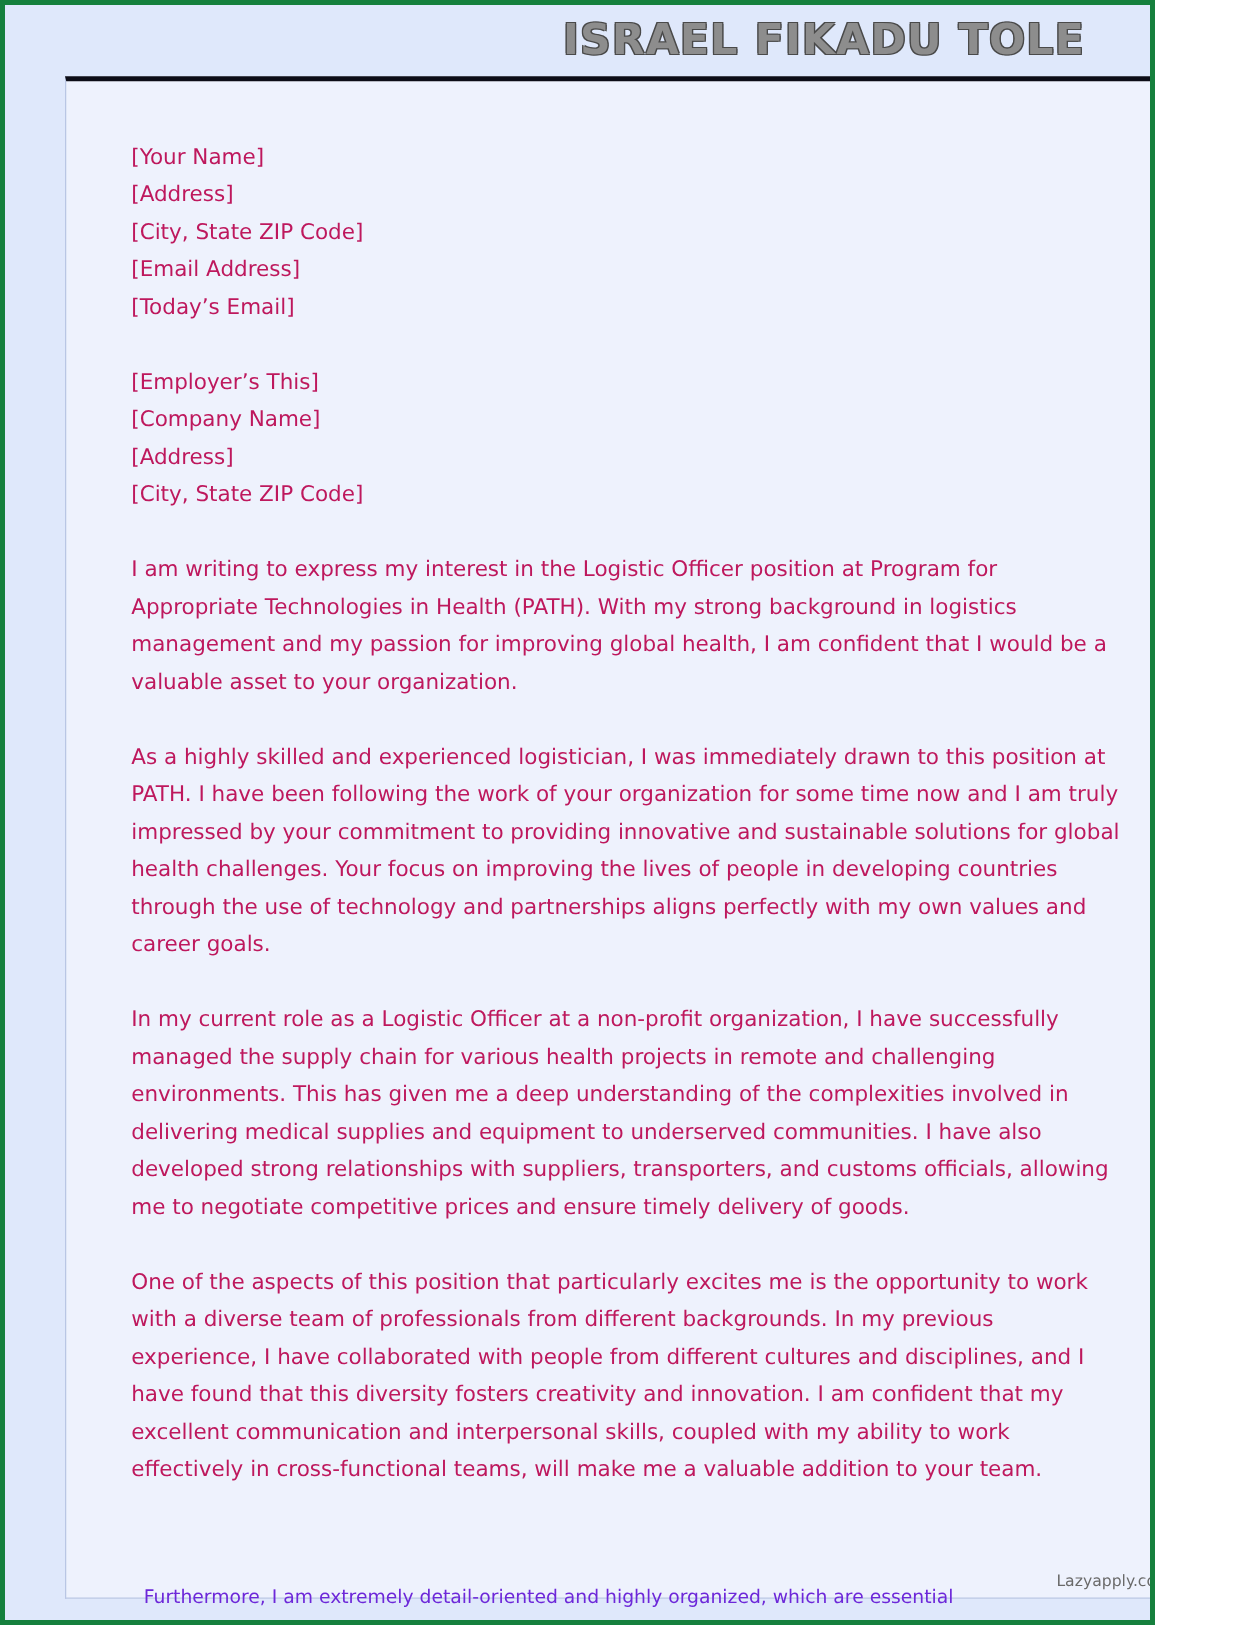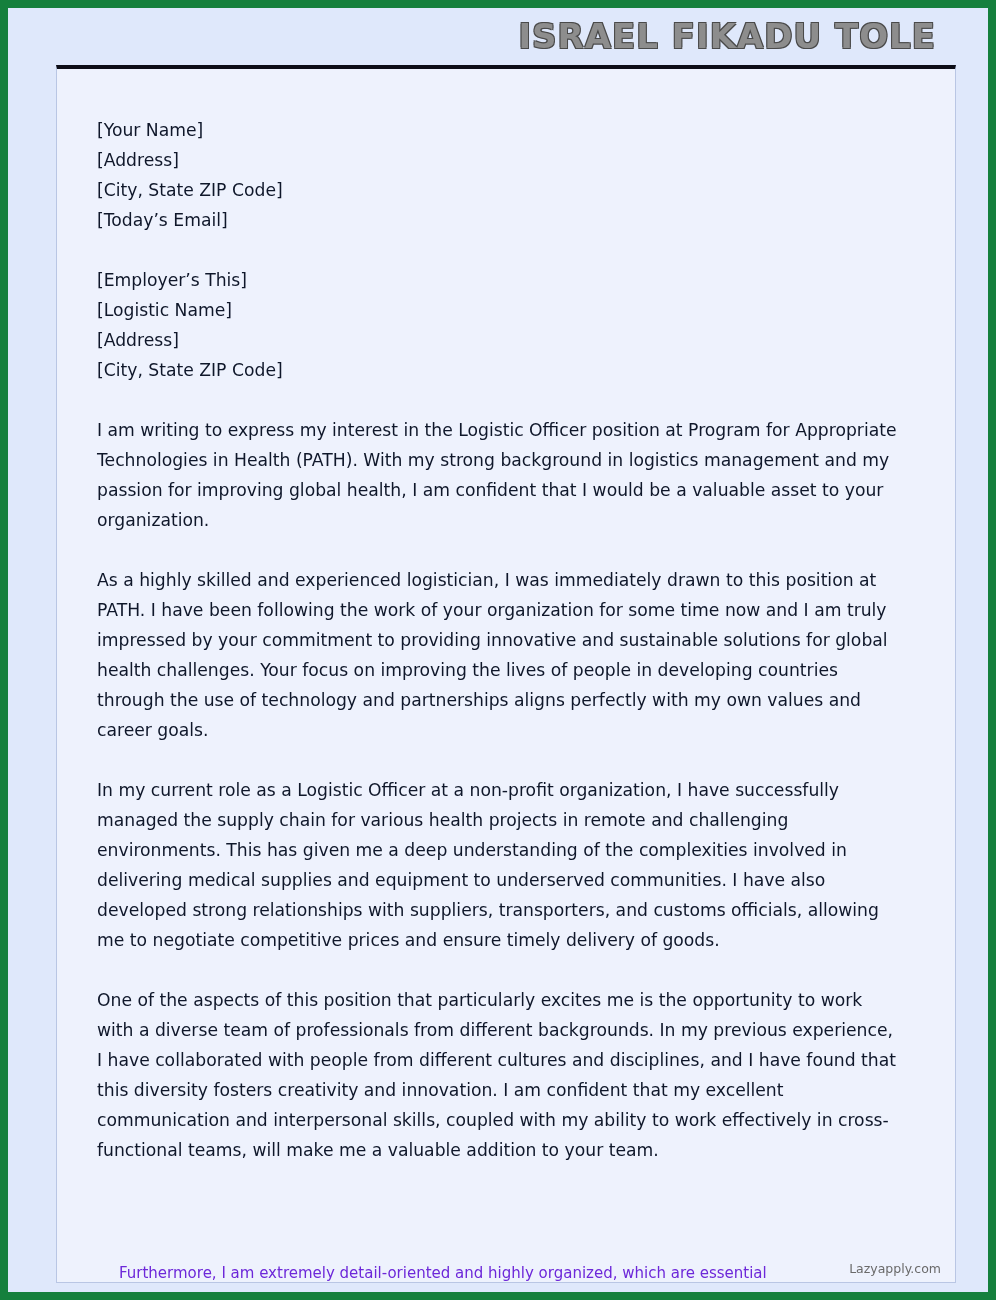--- a/index.html
+++ b/index.html
@@ -8,25 +8,25 @@
     background: #ffffff;
   }
   body {
     width: 996px;
     height: 1300px;
     font-family: "DejaVu Sans", sans-serif;
     overflow: hidden;
   }
   .page {
     position: relative;
-    width: 996px;
+    width: 924px;
     height: 1300px;
     background: #dfe8fb;
     box-sizing: border-box;
-    border: 8px solid #15803d;
+    border: 4px solid #15803d;
     overflow: hidden;
   }
   .header {
     position: absolute;
     top: 4px;
     left: 4px;
     right: 4px;
     height: 48px;
     display: flex;
     align-items: center;
@@ -53,24 +53,24 @@
     left: 48px;
     width: 900px;
     height: 1218px;
     background: #eef2fd;
     border: 1px solid #b9c6e4;
     border-top: 4px solid #0d0d17;
     box-sizing: border-box;
     overflow: hidden;
   }
   .letter-body {
-    padding: 46px 52px 0 40px;
+    padding: 46px 52px 0 52px;
     font-size: 17.2px;
     line-height: 30px;
-    color: #0f172a;
+    color: #be185d;
   }
   .addr-line {
     white-space: pre;
   }
   .blank {
     height: 30px;
   }
   .para {
     margin: 0 0 30px 0;
     text-align: left;
@@ -108,28 +108,29 @@
     <div class="header-name">ISRAEL FIKADU TOLE</div>
   </div>
 
   <div class="letter-sheet">
     <div class="letter-body">
 
       <div>
         <div class="addr-line">[Your Name]</div>
         <div class="addr-line">[Address]</div>
         <div class="addr-line">[City, State ZIP Code]</div>
+        <div class="addr-line">[Email Address]</div>
         <div class="addr-line">[Today’s Email]</div>
       </div>
 
       <div class="blank"></div>
 
       <div>
         <div class="addr-line">[Employer’s This]</div>
-        <div class="addr-line">[Logistic Name]</div>
+        <div class="addr-line">[Company Name]</div>
         <div class="addr-line">[Address]</div>
         <div class="addr-line">[City, State ZIP Code]</div>
       </div>
 
       <div class="blank"></div>
 
 
       <p class="para">I am writing to express my interest in the Logistic Officer position at Program for Appropriate Technologies in Health (PATH). With my strong background in logistics management and my passion for improving global health, I am confident that I would be a valuable asset to your organization.</p>
       <p class="para">As a highly skilled and experienced logistician, I was immediately drawn to this position at PATH. I have been following the work of your organization for some time now and I am truly impressed by your commitment to providing innovative and sustainable solutions for global health challenges. Your focus on improving the lives of people in developing countries through the use of technology and partnerships aligns perfectly with my own values and career goals.</p>
       <p class="para">In my current role as a Logistic Officer at a non-profit organization, I have successfully managed the supply chain for various health projects in remote and challenging environments. This has given me a deep understanding of the complexities involved in delivering medical supplies and equipment to underserved communities. I have also developed strong relationships with suppliers, transporters, and customs officials, allowing me to negotiate competitive prices and ensure timely delivery of goods.</p>

